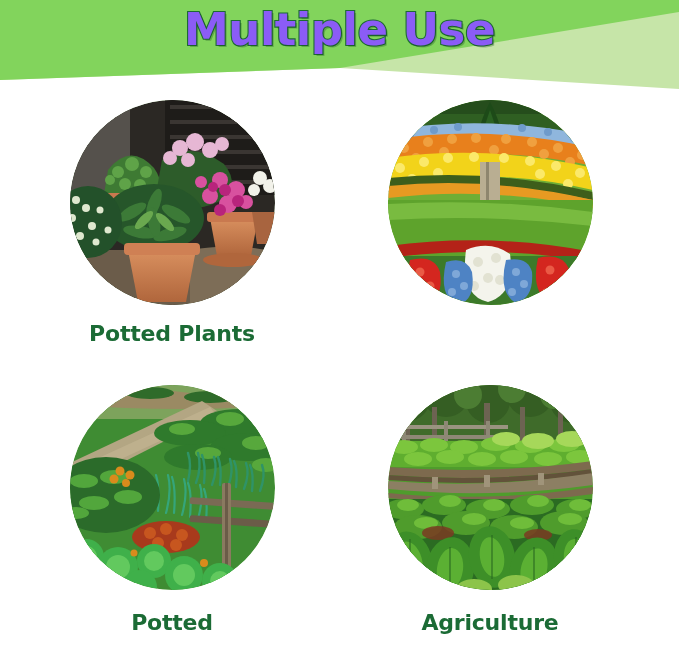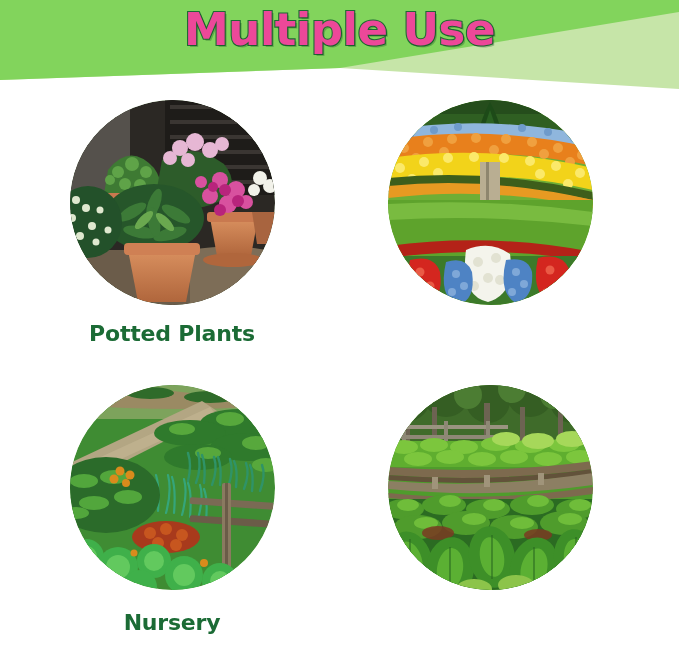--- a/index.html
+++ b/index.html
@@ -100,21 +100,21 @@
 
 <div id="page">
 
   <div class="banner">
     <svg class="banner-svg" viewBox="0 0 679 95" preserveAspectRatio="none">
 
       <polygon id="bannerAccent" points="0,0 679,0 679,89 340,68 0,80" fill="#c6e5a8"></polygon>
 
       <polygon id="bannerMain" points="0,0 679,0 679,12 340,68 0,80" fill="#82d45c"></polygon>
     </svg>
-    <div class="banner-title" style="color: #ec4899; -webkit-text-stroke: 2.2px rgb(29, 107, 51);">Multiple Use</div>
+    <div class="banner-title" style="color: #8b5cf6; -webkit-text-stroke: 2.2px rgb(29, 107, 51);">Multiple Use</div>
   </div>
 
   <div class="grid">
 
     <div class="cell cell-r1 cell-c1">
       <div class="circle">
         <svg viewBox="0 0 205 205">
           <defs>
             <clipPath id="cpA">
                 <circle cx="102.5" cy="102.5" r="102.5"></circle>
@@ -455,21 +455,21 @@
                 <circle cx="150" cy="196" r="10"></circle>
                 <circle cx="186" cy="186" r="9"></circle>
             </g>
             <g fill="#d98b1c">
               <circle cx="134" cy="178" r="4"></circle>
                 <circle cx="64" cy="168" r="3.5"></circle>
             </g>
           </g>
         </svg>
       </div>
-      <div class="caption" style="color: rgb(27, 107, 53);">Nursery</div>
+      <div class="caption" style="color: rgb(27, 107, 53);">Potted</div>
     </div>
 
     <div class="cell cell-r2 cell-c2">
       <div class="circle">
         <svg viewBox="0 0 205 205">
           <defs>
             <clipPath id="cpD">
                 <circle cx="102.5" cy="102.5" r="102.5"></circle>
               </clipPath>
           </defs>
@@ -590,16 +590,17 @@
             <g fill="#8cc44a">
               <ellipse cx="42" cy="200" rx="18" ry="10"></ellipse>
                 <ellipse cx="86" cy="204" rx="18" ry="10"></ellipse>
               <ellipse cx="128" cy="200" rx="18" ry="10"></ellipse>
                 <ellipse cx="170" cy="204" rx="18" ry="10"></ellipse>
               <ellipse cx="4" cy="202" rx="16" ry="9"></ellipse>
             </g>
           </g>
         </svg>
       </div>
+      <div class="caption" style="color: rgb(27, 107, 53);">Agriculture</div>
     </div>
 
   </div>
 </div>
 
 </body></html>

